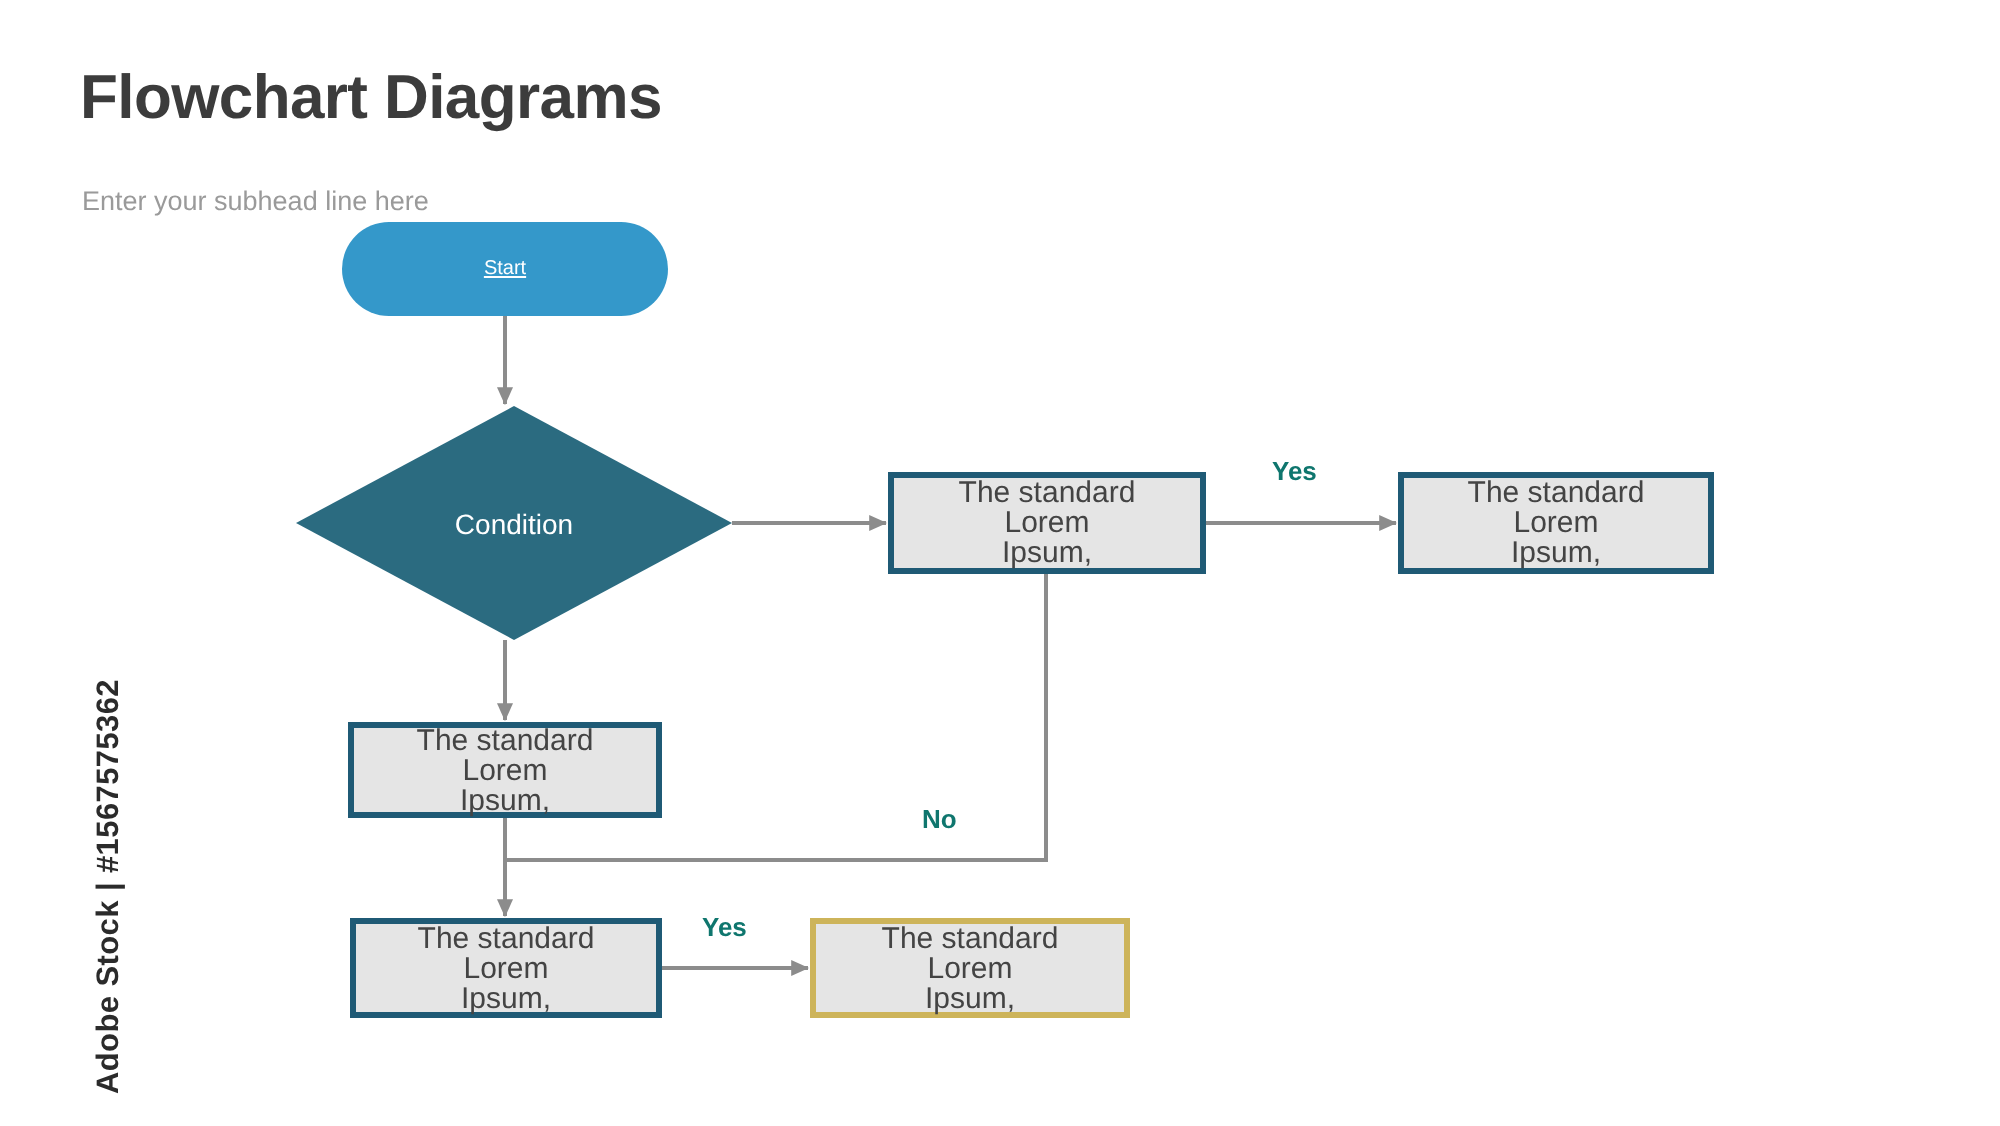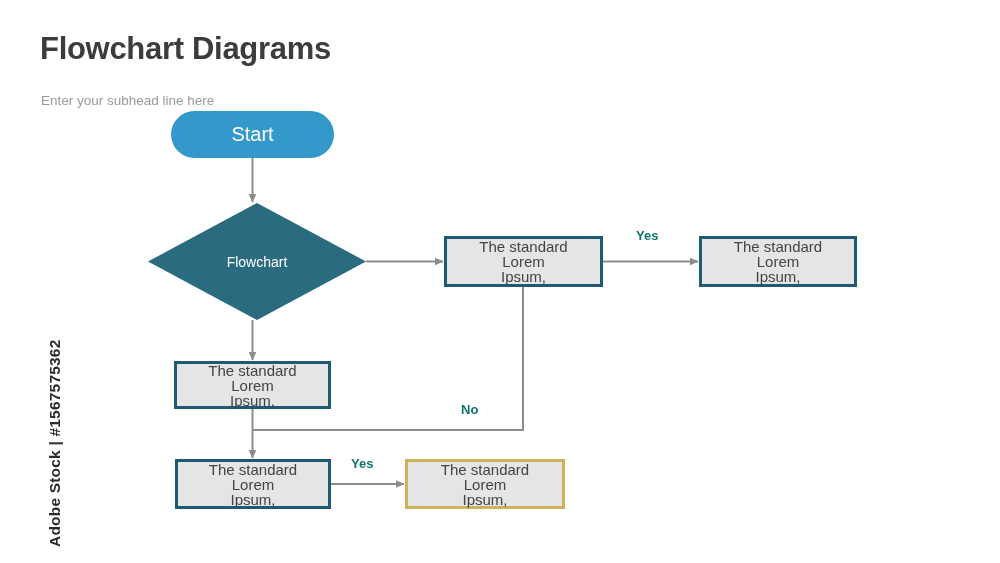--- a/index.html
+++ b/index.html
@@ -84,21 +84,22 @@
   }
 
   .node-start {
     left: 171px;
     top: 111px;
     width: 163px;
     height: 47px;
     background: #3498ca;
     border-radius: 23.5px;
     color: #ffffff;
-    font-size: 20px;
+    font-size: 10px;
+    text-decoration: underline;
   }
 
   .node-condition {
     left: 148px;
     top: 203px;
     width: 218px;
     height: 117px;
     color: #ffffff;
     font-size: 14px;
   }
@@ -175,21 +176,21 @@
   </svg>
 
   <div class="node node-start">
     <span class="node-label">Start</span>
   </div>
 
   <div class="node node-condition">
     <svg class="diamond-shape" viewBox="0 0 218 117" preserveAspectRatio="none">
       <polygon points="109,0 218,58.5 109,117 0,58.5" fill="#2b6b80"></polygon>
     </svg>
-    <span class="node-label">Flowchart</span>
+    <span class="node-label">Condition</span>
   </div>
 
   <div class="node node-process box-p1">
     <span>
       <span>The standard Lorem</span><br>
       <span>Ipsum,</span>
     </span>
   </div>
 
   <div class="node node-process box-p2">

